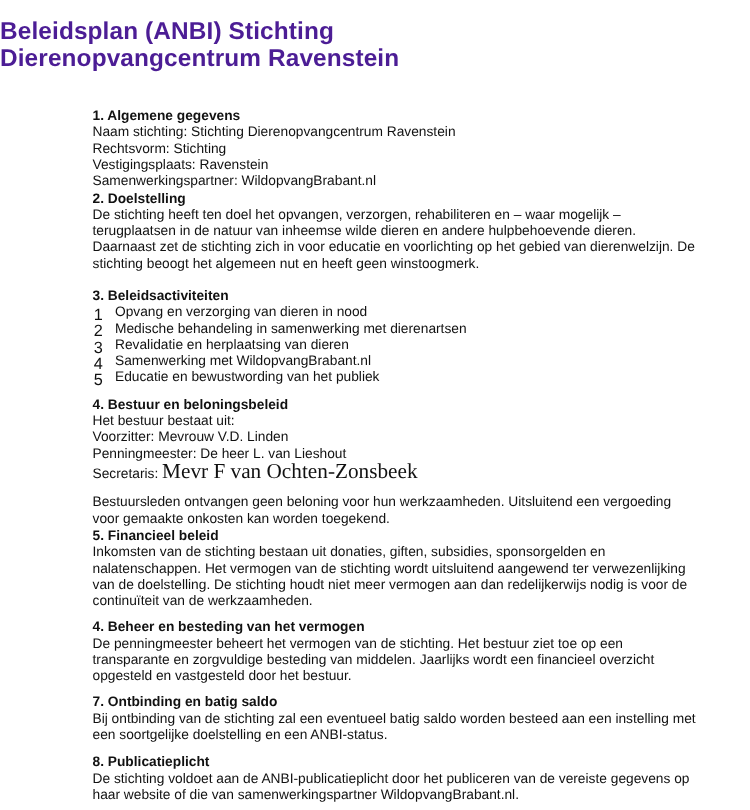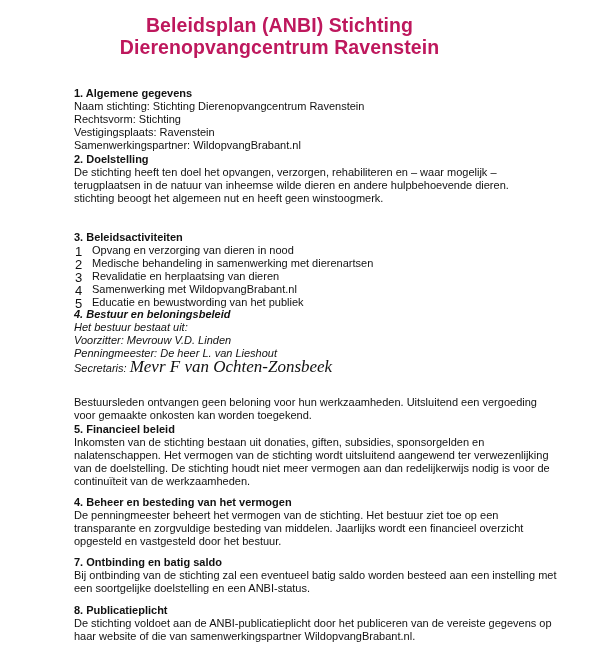--- a/index.html
+++ b/index.html
@@ -13,25 +13,24 @@
       position: relative;
       overflow: hidden;
       color: #111111;
       font-family: "Liberation Sans", sans-serif;
     }
     .title {
       position: absolute;
       left: 0;
       top: 14px;
       width: 559px;
-      text-align: center;
       font-weight: bold;
       font-size: 19.5px;
       line-height: 22px;
-      color: #be185d;
+      color: #4c1d95;
       letter-spacing: 0.1px;
     }
     .title div { display: block; }
     .section {
       position: absolute;
       left: 74px;
       width: 470px;
       font-size: 11px;
       line-height: 13px;
     }
@@ -79,20 +78,21 @@
   <span class="line">Naam stichting: Stichting Dierenopvangcentrum Ravenstein</span>
   <span class="line">Rechtsvorm: Stichting</span>
   <span class="line">Vestigingsplaats: Ravenstein</span>
   <span class="line">Samenwerkingspartner: WildopvangBrabant.nl</span>
 </div>
 
 <div class="section" style="top: 153px;">
   <h2>2. Doelstelling</h2>
   <span class="line">De stichting heeft ten doel het opvangen, verzorgen, rehabiliteren en – waar mogelijk –</span>
   <span class="line">terugplaatsen in de natuur van inheemse wilde dieren en andere hulpbehoevende dieren.</span>
+  <span class="line">Daarnaast zet de stichting zich in voor educatie en voorlichting op het gebied van dierenwelzijn. De</span>
   <span class="line">stichting beoogt het algemeen nut en heeft geen winstoogmerk.</span>
 </div>
 
 <div class="section" style="top: 231px;">
   <h2>3. Beleidsactiviteiten</h2>
   <ol class="activities">
     <li>
       <span class="num">1</span>
       <span>Opvang en verzorging van dieren in nood</span>
     </li>
@@ -108,21 +108,21 @@
       <span class="num">4</span>
       <span>Samenwerking met WildopvangBrabant.nl</span>
     </li>
     <li>
       <span class="num">5</span>
       <span>Educatie en bewustwording van het publiek</span>
     </li>
   </ol>
 </div>
 
-<div class="section" style="top: 308px; font-style: italic;">
+<div class="section" style="top: 318px;">
   <h2>4. Bestuur en beloningsbeleid</h2>
   <span class="line">Het bestuur bestaat uit:</span>
   <span class="line">
     <span>Voorzitter: </span><span>Mevrouw V.D. Linden</span>
   </span>
   <span class="line">
     <span>Penningmeester: </span><span>De heer L. van Lieshout</span>
   </span>
   <span class="line">
     <span>Secretaris: </span><span class="serif-val">Mevr F van Ochten-Zonsbeek</span>

